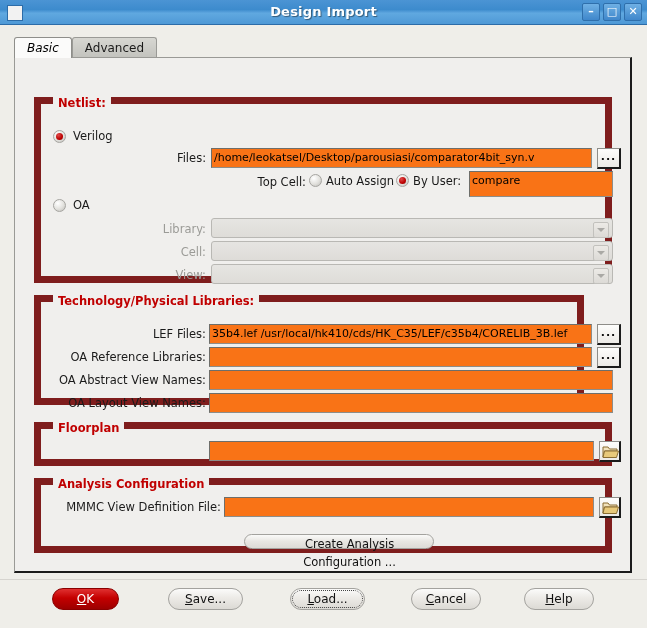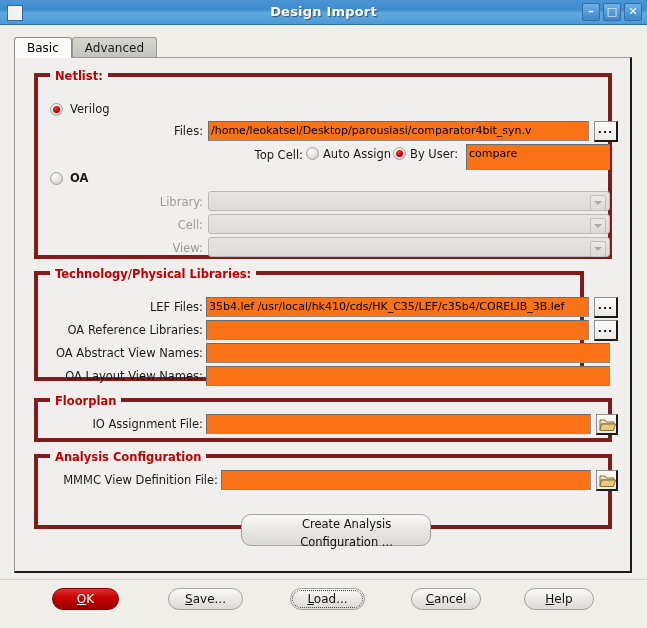--- a/index.html
+++ b/index.html
@@ -56,38 +56,39 @@
     border-bottom: none;
     border-radius: 3px 3px 0 0;
     background: linear-gradient(180deg, #d7d7d2 0%, #c2c2bd 100%);
     color: #1a1a1a;
     box-sizing: border-box;
   }
   .tab.active {
     background: #fbfbfa;
     border-color: #8e8e8a;
     color: #000;
-    position: relative; z-index: 3;
+    position: relative; z-index: 3; font-style: italic;
   }
   
   .tabpanel {
     position: absolute; left: 14px; top: 57px; width: 618px; height: 516px;
     background: #f0efed;
     border: 1px solid #9a9a96;
     border-right: 2px solid #1b1b1b;
     border-bottom: 2px solid #1b1b1b;
     box-sizing: border-box;
   }
   
   .group {
     position: absolute;
-    border: 4px solid #7f1d1d;
+    border: 7px solid #7f1d1d;
     border-radius: 0;
     background: transparent;
     box-sizing: border-box;
+    margin-top: 24px;
   }
   .group > .legend {
     position: absolute; top: -8px; left: 12px;
     padding: 0 5px;
     background: #f0efed;
     color: #c00000;
     font-size: 11.5px; font-weight: bold;
     white-space: nowrap;
   }
   
@@ -230,21 +231,21 @@
     <div class="btn-dots" style="left:556px; top:44px;">...</div>
 
     <div class="lbl" style="left:190px; top:70px; width:75px;">Top Cell:</div>
     <div class="radio" style="left:268px; top:70px;"></div>
     <div class="lbl" style="left:285px; top:69px; text-align:left;">Auto Assign</div>
     <div class="radio on" style="left:355px; top:70px;"></div>
     <div class="lbl" style="left:372px; top:69px; text-align:left;">By User:</div>
     <div class="txt" style="left:428px; top:67px; width:144px; height:26px;">compare</div>
 
     <div class="radio" style="left:12px; top:95px;"></div>
-    <div class="lbl" style="left:32px; top:93px; text-align:left;font-weight:bold;">OA</div>
+    <div class="lbl" style="left:32px; top:93px; text-align:left;">OA</div>
 
     <div class="lbl disabled" style="left:80px; top:117px; width:85px;">Library:</div>
     <div class="combo" style="left:170px; top:114px; width:402px; height:20px;">
       <div class="arrow"></div>
     </div>
 
     <div class="lbl disabled" style="left:80px; top:140px; width:85px;">Cell:</div>
     <div class="combo" style="left:170px; top:137px; width:402px; height:20px;">
       <div class="arrow"></div>
     </div>
@@ -268,41 +269,40 @@
 
     <div class="lbl" style="left:0px; top:70px; width:165px;">OA Abstract View Names:</div>
     <div class="txt" style="left:168px; top:68px; width:404px; height:20px;"></div>
 
     <div class="lbl" style="left:0px; top:93px; width:165px;">OA Layout View Names:</div>
     <div class="txt" style="left:168px; top:91px; width:404px; height:20px;"></div>
   </div>
 
   <div class="group" style="left:19px; top:340px; width:578px; height:44px;padding-left:9px;">
     <div class="legend">Floorplan</div>
-    <div class="lbl" style="left:0px; top:14px; width:165px;">IO Assignment File:</div>
     <div class="txt" style="left:168px; top:12px; width:385px; height:20px;"></div>
     <div class="btn-folder" style="left:558px; top:12px;">
       <svg width="17" height="14" viewBox="0 0 17 14">
         <path d="M1 2 h5 l1.5 2 H15 v2 H2.5 L1 12 Z" fill="#f2e3bd" stroke="#8a6d33" stroke-width="1"></path>
         <path d="M2.5 6 H16.5 L14.5 12.5 H1 Z" fill="#e8c97a" stroke="#8a6d33" stroke-width="1"></path>
       </svg>
     </div>
   </div>
 
   <div class="group" style="left:19px; top:396px; width:578px; height:75px;">
     <div class="legend">Analysis Configuration</div>
     <div class="lbl" style="left:0px; top:14px; width:180px;">MMMC View Definition File:</div>
     <div class="txt" style="left:183px; top:12px; width:370px; height:20px;"></div>
     <div class="btn-folder" style="left:558px; top:12px;">
       <svg width="17" height="14" viewBox="0 0 17 14">
         <path d="M1 2 h5 l1.5 2 H15 v2 H2.5 L1 12 Z" fill="#f2e3bd" stroke="#8a6d33" stroke-width="1"></path>
         <path d="M2.5 6 H16.5 L14.5 12.5 H1 Z" fill="#e8c97a" stroke="#8a6d33" stroke-width="1"></path>
       </svg>
     </div>
-    <div class="btn-wide" style="left:203px; top:56px; width:190px; height:32px; line-height:18px;padding-left:21px;">Create Analysis Configuration ...</div>
+    <div class="btn-wide" style="left:203px; top:49px; width:190px; height:15px; line-height:18px;padding-left:21px;">Create Analysis Configuration ...</div>
   </div>
 
 </div>
 
 <div class="sep"></div>
 
 <div class="btnbar">
   <div class="dbtn primary" style="left:52px; width:67px;"><span class="u">O</span><span>K</span></div>
   <div class="dbtn" style="left:168px; width:75px;"><span class="u">S</span><span>ave...</span></div>
   <div class="dbtn focused" style="left:290px; width:75px;"><span class="u">L</span><span>oad...</span></div>

